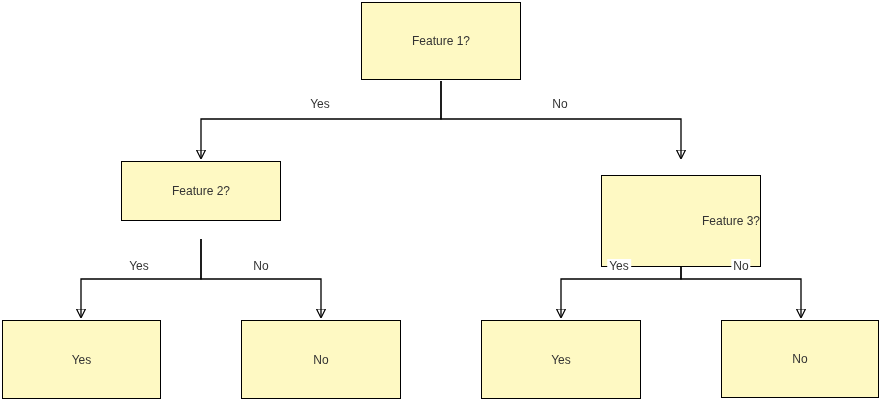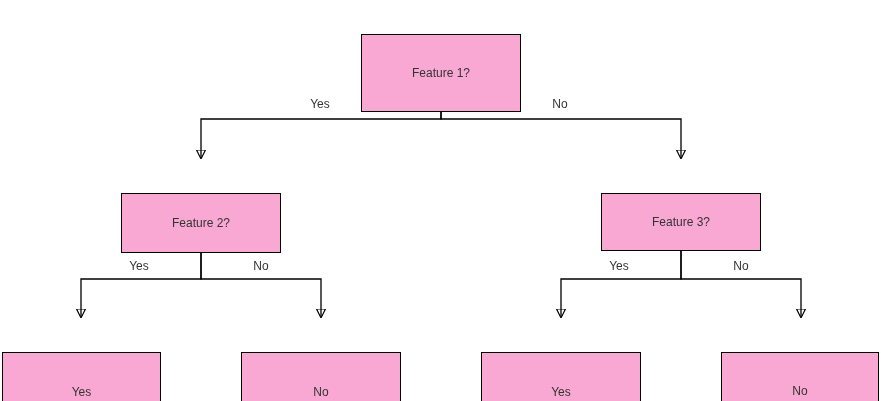--- a/index.html
+++ b/index.html
@@ -23,33 +23,32 @@
     height: 401px;
   }
   .edges path {
     fill: none;
     stroke: #000000;
     stroke-width: 1.3;
   }
   .node {
     position: absolute;
     border: 1.5px solid #000000;
-    background: #f9a8d4;
+    background: #fef9c3;
     display: flex;
     align-items: center;
     justify-content: center;
     font-size: 12px;
     color: #333333;
     box-sizing: border-box;
     text-align: center;
-    margin-top: 32px;
   }
   .node-feature1 { left: 361px; top: 2px;   width: 160px; height: 78px; }
   .node-feature2 { left: 121px; top: 161px; width: 160px; height: 60px; }
-  .node-feature3 { left: 601px; top: 161px; width: 160px; height: 58px; }
+  .node-feature3 { left: 601px; top: 175px; width: 160px; height: 92px; justify-content: flex-end; }
   .node-leaf1    { left: 2px;   top: 320px; width: 159px; height: 79px; }
   .node-leaf2    { left: 241px; top: 320px; width: 160px; height: 79px; }
   .node-leaf3    { left: 481px; top: 320px; width: 160px; height: 79px; }
   .node-leaf4    { left: 721px; top: 320px; width: 158px; height: 78px; }
   .edge-label {
     position: absolute;
     transform: translate(-50%, -50%);
     font-size: 12px;
     color: #333333;
     background: #ffffff;

